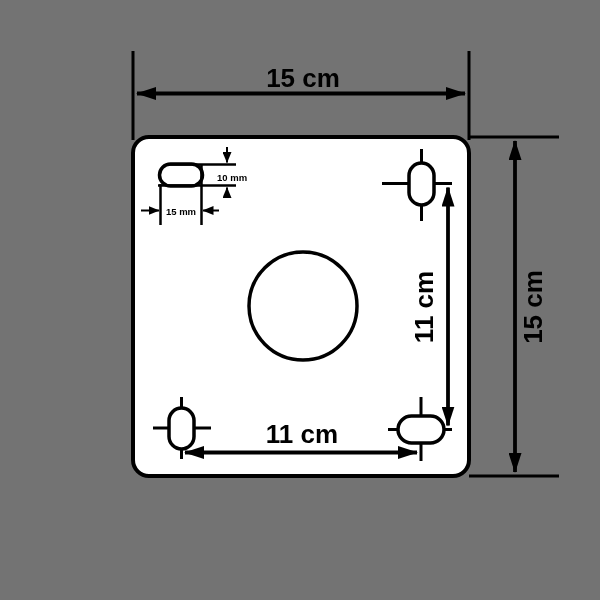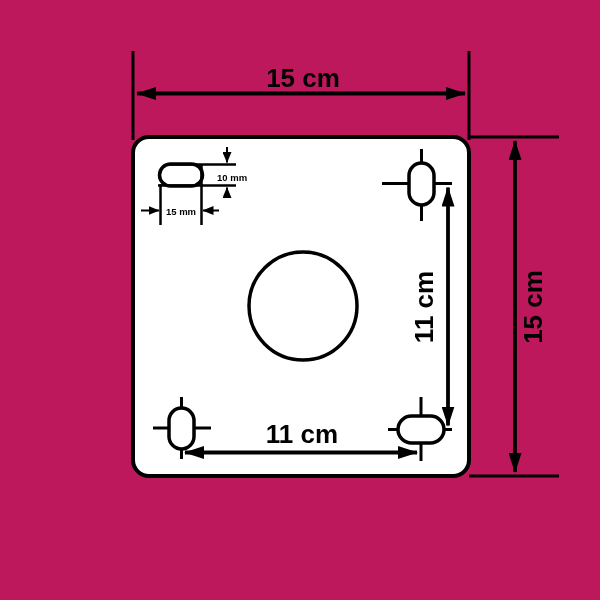--- a/index.html
+++ b/index.html
@@ -4,21 +4,21 @@
 <style>
   html, body {
     margin: 0;
     padding: 0;
     background: #ffffff;
   }
   #canvas {
     position: relative;
     width: 600px;
     height: 600px;
-    background: #be185d;
+    background: #737373;
     overflow: hidden;
   }
   svg { display: block; }
   .outline {
     fill: #ffffff;
     stroke: #000000;
     stroke-width: 4;
   }
   .hole {
     fill: #ffffff;

